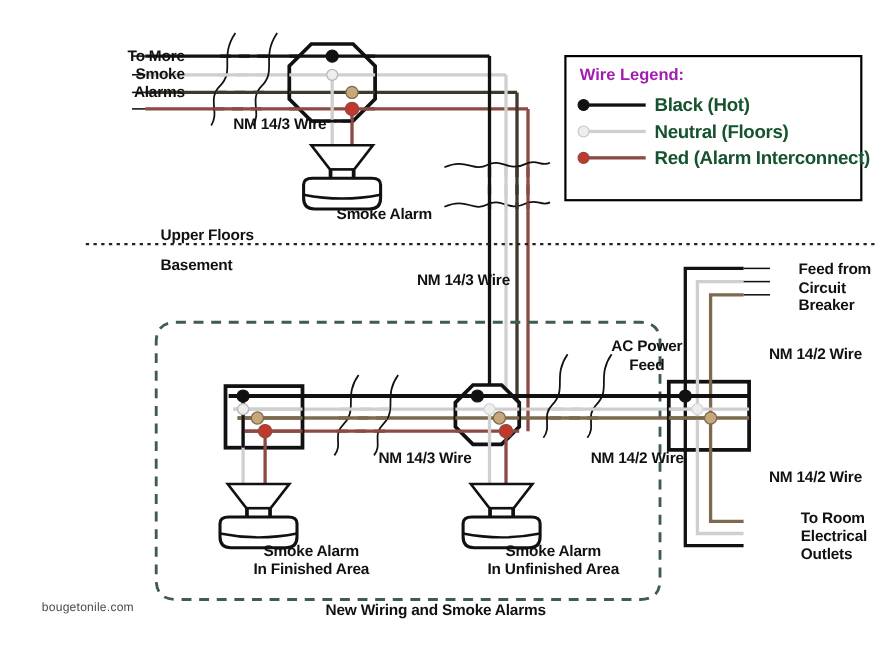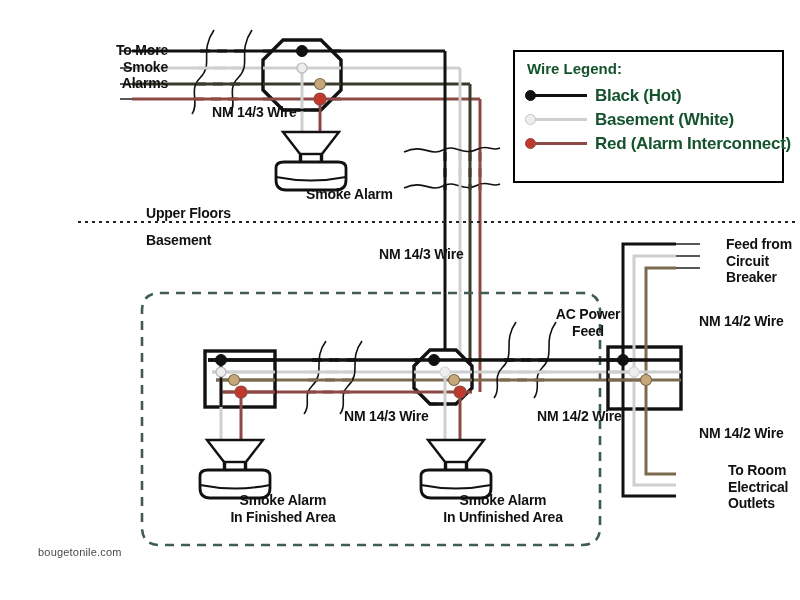--- a/index.html
+++ b/index.html
@@ -57,21 +57,21 @@
     background: #ffffff;
     box-sizing: border-box;
   }
   #legend-title {
     position: absolute;
     left: 12px;
     top: 8px;
     font-family: "Liberation Sans", sans-serif;
     font-weight: bold;
     font-size: 15px;
-    color: #14532d;
+    color: #a21caf;
     white-space: pre;
     text-align: right;
   }
   .legend-row {
     position: absolute;
     left: 10px;
     height: 24px;
     display: flex;
     align-items: center;
   }
@@ -342,40 +342,41 @@
   <div class="lbl" style="left:296px; top:408px;">NM 14/3 Wire</div>
 
   <div class="lbl" style="left:489px; top:408px;">NM 14/2 Wire</div>
 
   <div class="lbl c" style="left:175px; top:492px; width:120px;">Smoke Alarm
 In Finished Area</div>
 
   <div class="lbl c" style="left:385px; top:492px; width:140px;">Smoke Alarm
 In Unfinished Area</div>
 
+  <div class="lbl" style="left:248px; top:546px;">New Wiring and Smoke Alarms</div>
 
   <div class="watermark" style="left:38px; top:546px;">bougetonile.com</div>
 
   <div id="legend-box">
     <div id="legend-title">Wire Legend:</div>
 
     <div class="legend-row" style="top:32px;">
       <span class="legend-swatch">
         <span class="lswire" style="background:#111111;"></span>
         <span class="lsdot" style="background:#111111; border-color:#111111;"></span>
       </span>
       <span class="legend-text">Black (Hot)</span>
     </div>
 
     <div class="legend-row" style="top:56px;">
       <span class="legend-swatch">
         <span class="lswire" style="background:#cfcfcf;"></span>
         <span class="lsdot" style="background:#eeeeee; border-color:#c4c4c4;"></span>
       </span>
-      <span class="legend-text">Basement (White)</span>
+      <span class="legend-text">Neutral (Floors)</span>
     </div>
 
     <div class="legend-row" style="top:80px;text-align:center;">
       <span class="legend-swatch">
         <span class="lswire" style="background:#8d4a44;"></span>
         <span class="lsdot" style="background:#c0392b; border-color:#8d4a44;"></span>
       </span>
       <span class="legend-text">Red (Alarm Interconnect)</span>
     </div>
 

